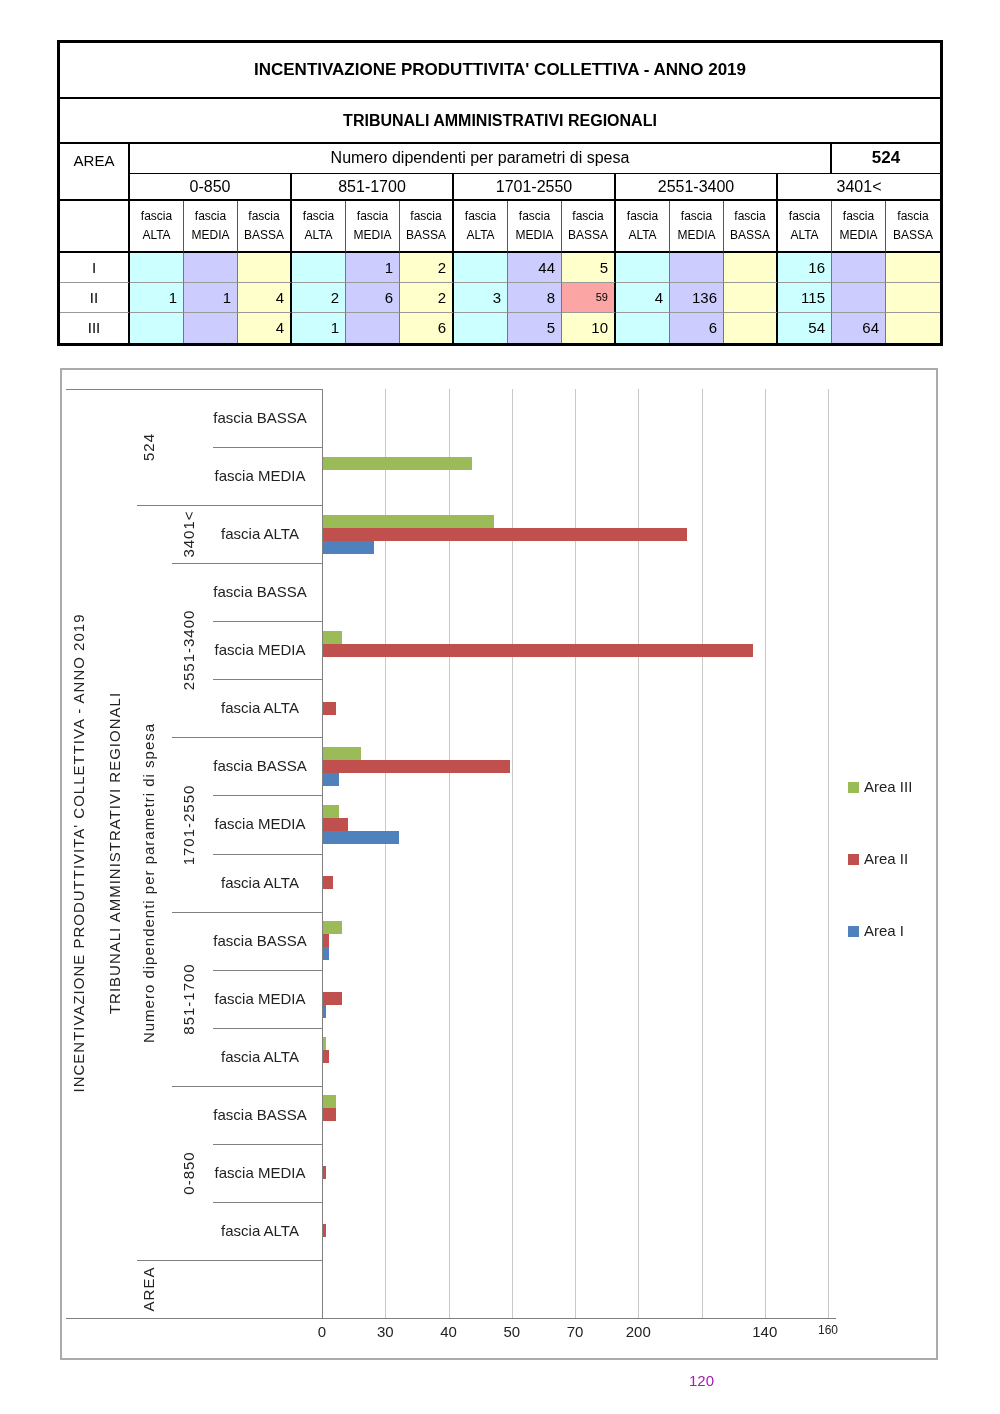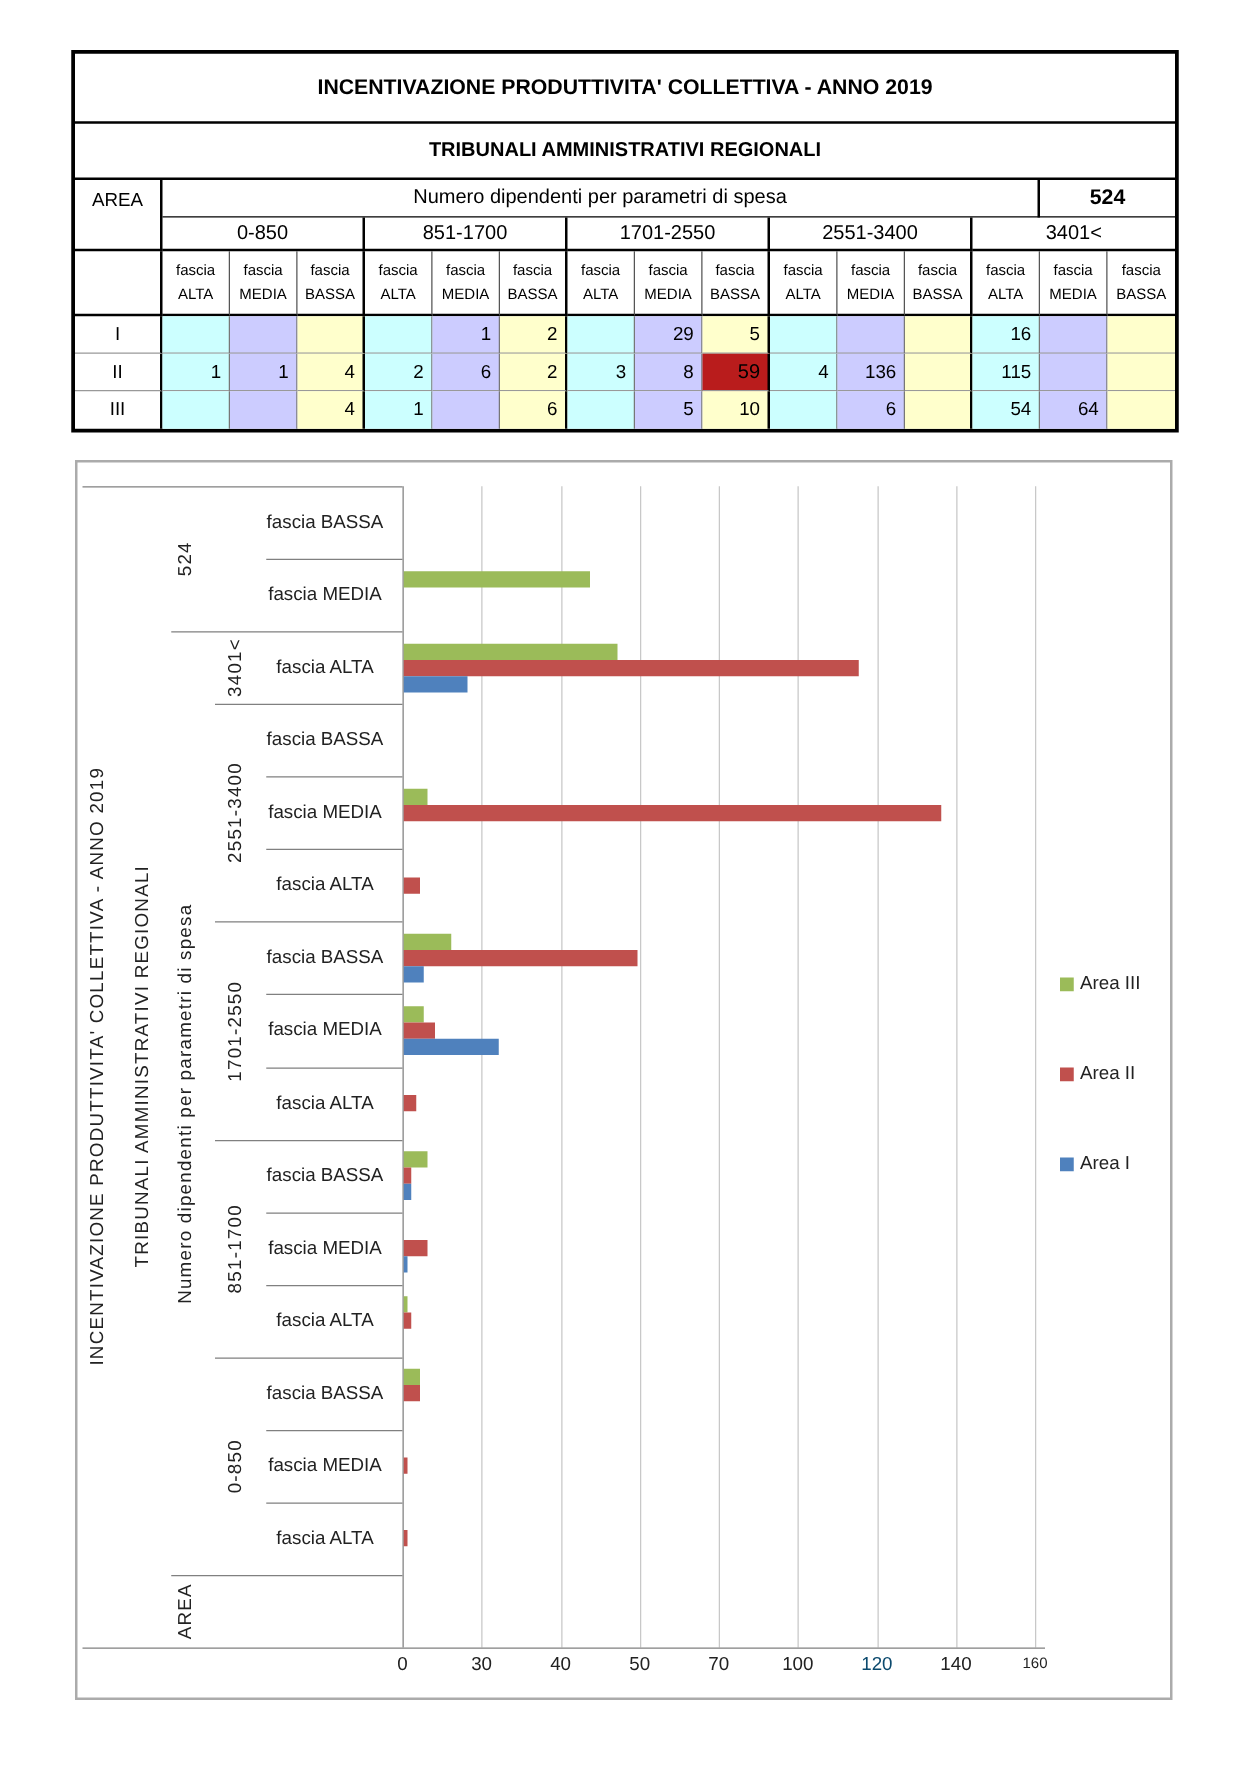--- a/index.html
+++ b/index.html
@@ -90,38 +90,38 @@
       <div style="font-size: 12px;">BASSA</div>
     </div>
     <div class="cell ctr" style="left: 0px; top: 210px; width: 70px; height: 30px; line-height: 29px; font-size: 15px; border-right: 2px solid rgb(0, 0, 0); border-bottom: 1px solid rgb(153, 153, 153);">I</div>
     <div class="cell" style="left: 70px; top: 210px; width: 54px; height: 30px; line-height: 29px; font-size: 15px; text-align: right; padding-right: 6px; background: rgb(204, 255, 255); border-right: 1px solid rgb(119, 119, 119); border-bottom: 1px solid rgb(153, 153, 153);"></div>
     <div class="cell" style="left: 124px; top: 210px; width: 54px; height: 30px; line-height: 29px; font-size: 15px; text-align: right; padding-right: 6px; background: rgb(204, 204, 255); border-right: 1px solid rgb(119, 119, 119); border-bottom: 1px solid rgb(153, 153, 153);"></div>
     <div class="cell" style="left: 178px; top: 210px; width: 54px; height: 30px; line-height: 29px; font-size: 15px; text-align: right; padding-right: 6px; background: rgb(255, 255, 204); border-right: 2px solid rgb(0, 0, 0); border-bottom: 1px solid rgb(153, 153, 153);"></div>
     <div class="cell" style="left: 232px; top: 210px; width: 54px; height: 30px; line-height: 29px; font-size: 15px; text-align: right; padding-right: 6px; background: rgb(204, 255, 255); border-right: 1px solid rgb(119, 119, 119); border-bottom: 1px solid rgb(153, 153, 153);"></div>
     <div class="cell" style="left: 286px; top: 210px; width: 54px; height: 30px; line-height: 29px; font-size: 15px; text-align: right; padding-right: 6px; background: rgb(204, 204, 255); border-right: 1px solid rgb(119, 119, 119); border-bottom: 1px solid rgb(153, 153, 153);">1</div>
     <div class="cell" style="left: 340px; top: 210px; width: 54px; height: 30px; line-height: 29px; font-size: 15px; text-align: right; padding-right: 6px; background: rgb(255, 255, 204); border-right: 2px solid rgb(0, 0, 0); border-bottom: 1px solid rgb(153, 153, 153);">2</div>
     <div class="cell" style="left: 394px; top: 210px; width: 54px; height: 30px; line-height: 29px; font-size: 15px; text-align: right; padding-right: 6px; background: rgb(204, 255, 255); border-right: 1px solid rgb(119, 119, 119); border-bottom: 1px solid rgb(153, 153, 153);"></div>
-    <div class="cell" style="left: 448px; top: 210px; width: 54px; height: 30px; line-height: 29px; font-size: 15px; text-align: right; padding-right: 6px; background: rgb(204, 204, 255); border-right: 1px solid rgb(119, 119, 119); border-bottom: 1px solid rgb(153, 153, 153);">29</div>
+    <div class="cell" style="left: 448px; top: 210px; width: 54px; height: 30px; line-height: 29px; font-size: 15px; text-align: right; padding-right: 6px; background: rgb(204, 204, 255); border-right: 1px solid rgb(119, 119, 119); border-bottom: 1px solid rgb(153, 153, 153);">44</div>
     <div class="cell" style="left: 502px; top: 210px; width: 54px; height: 30px; line-height: 29px; font-size: 15px; text-align: right; padding-right: 6px; background: rgb(255, 255, 204); border-right: 2px solid rgb(0, 0, 0); border-bottom: 1px solid rgb(153, 153, 153);">5</div>
     <div class="cell" style="left: 556px; top: 210px; width: 54px; height: 30px; line-height: 29px; font-size: 15px; text-align: right; padding-right: 6px; background: rgb(204, 255, 255); border-right: 1px solid rgb(119, 119, 119); border-bottom: 1px solid rgb(153, 153, 153);"></div>
     <div class="cell" style="left: 610px; top: 210px; width: 54px; height: 30px; line-height: 29px; font-size: 15px; text-align: right; padding-right: 6px; background: rgb(204, 204, 255); border-right: 1px solid rgb(119, 119, 119); border-bottom: 1px solid rgb(153, 153, 153);"></div>
     <div class="cell" style="left: 664px; top: 210px; width: 54px; height: 30px; line-height: 29px; font-size: 15px; text-align: right; padding-right: 6px; background: rgb(255, 255, 204); border-right: 2px solid rgb(0, 0, 0); border-bottom: 1px solid rgb(153, 153, 153);"></div>
     <div class="cell" style="left: 718px; top: 210px; width: 54px; height: 30px; line-height: 29px; font-size: 15px; text-align: right; padding-right: 6px; background: rgb(204, 255, 255); border-right: 1px solid rgb(119, 119, 119); border-bottom: 1px solid rgb(153, 153, 153);">16</div>
     <div class="cell" style="left: 772px; top: 210px; width: 54px; height: 30px; line-height: 29px; font-size: 15px; text-align: right; padding-right: 6px; background: rgb(204, 204, 255); border-right: 1px solid rgb(119, 119, 119); border-bottom: 1px solid rgb(153, 153, 153);"></div>
     <div class="cell" style="left: 826px; top: 210px; width: 54px; height: 30px; line-height: 29px; font-size: 15px; text-align: right; padding-right: 6px; background: rgb(255, 255, 204); border-bottom: 1px solid rgb(153, 153, 153);"></div>
     <div class="cell ctr" style="left: 0px; top: 240px; width: 70px; height: 30px; line-height: 29px; font-size: 15px; border-right: 2px solid rgb(0, 0, 0); border-bottom: 1px solid rgb(153, 153, 153);">II</div>
     <div class="cell" style="left: 70px; top: 240px; width: 54px; height: 30px; line-height: 29px; font-size: 15px; text-align: right; padding-right: 6px; background: rgb(204, 255, 255); border-right: 1px solid rgb(119, 119, 119); border-bottom: 1px solid rgb(153, 153, 153);">1</div>
     <div class="cell" style="left: 124px; top: 240px; width: 54px; height: 30px; line-height: 29px; font-size: 15px; text-align: right; padding-right: 6px; background: rgb(204, 204, 255); border-right: 1px solid rgb(119, 119, 119); border-bottom: 1px solid rgb(153, 153, 153);">1</div>
     <div class="cell" style="left: 178px; top: 240px; width: 54px; height: 30px; line-height: 29px; font-size: 15px; text-align: right; padding-right: 6px; background: rgb(255, 255, 204); border-right: 2px solid rgb(0, 0, 0); border-bottom: 1px solid rgb(153, 153, 153);">4</div>
     <div class="cell" style="left: 232px; top: 240px; width: 54px; height: 30px; line-height: 29px; font-size: 15px; text-align: right; padding-right: 6px; background: rgb(204, 255, 255); border-right: 1px solid rgb(119, 119, 119); border-bottom: 1px solid rgb(153, 153, 153);">2</div>
     <div class="cell" style="left: 286px; top: 240px; width: 54px; height: 30px; line-height: 29px; font-size: 15px; text-align: right; padding-right: 6px; background: rgb(204, 204, 255); border-right: 1px solid rgb(119, 119, 119); border-bottom: 1px solid rgb(153, 153, 153);">6</div>
     <div class="cell" style="left: 340px; top: 240px; width: 54px; height: 30px; line-height: 29px; font-size: 15px; text-align: right; padding-right: 6px; background: rgb(255, 255, 204); border-right: 2px solid rgb(0, 0, 0); border-bottom: 1px solid rgb(153, 153, 153);">2</div>
     <div class="cell" style="left: 394px; top: 240px; width: 54px; height: 30px; line-height: 29px; font-size: 15px; text-align: right; padding-right: 6px; background: rgb(204, 255, 255); border-right: 1px solid rgb(119, 119, 119); border-bottom: 1px solid rgb(153, 153, 153);">3</div>
     <div class="cell" style="left: 448px; top: 240px; width: 54px; height: 30px; line-height: 29px; font-size: 15px; text-align: right; padding-right: 6px; background: rgb(204, 204, 255); border-right: 1px solid rgb(119, 119, 119); border-bottom: 1px solid rgb(153, 153, 153);">8</div>
-    <div class="cell" style="left: 502px; top: 240px; width: 54px; height: 30px; line-height: 29px; font-size: 16px; text-align: right; padding-right: 6px; background: #b91c1c; border-right: 2px solid rgb(0, 0, 0); border-bottom: 1px solid rgb(153, 153, 153);">59</div>
+    <div class="cell" style="left: 502px; top: 240px; width: 54px; height: 30px; line-height: 29px; font-size: 11px; text-align: right; padding-right: 6px; background: #fca5a5; border-right: 2px solid rgb(0, 0, 0); border-bottom: 1px solid rgb(153, 153, 153);">59</div>
     <div class="cell" style="left: 556px; top: 240px; width: 54px; height: 30px; line-height: 29px; font-size: 15px; text-align: right; padding-right: 6px; background: rgb(204, 255, 255); border-right: 1px solid rgb(119, 119, 119); border-bottom: 1px solid rgb(153, 153, 153);">4</div>
     <div class="cell" style="left: 610px; top: 240px; width: 54px; height: 30px; line-height: 29px; font-size: 15px; text-align: right; padding-right: 6px; background: rgb(204, 204, 255); border-right: 1px solid rgb(119, 119, 119); border-bottom: 1px solid rgb(153, 153, 153);">136</div>
     <div class="cell" style="left: 664px; top: 240px; width: 54px; height: 30px; line-height: 29px; font-size: 15px; text-align: right; padding-right: 6px; background: rgb(255, 255, 204); border-right: 2px solid rgb(0, 0, 0); border-bottom: 1px solid rgb(153, 153, 153);"></div>
     <div class="cell" style="left: 718px; top: 240px; width: 54px; height: 30px; line-height: 29px; font-size: 15px; text-align: right; padding-right: 6px; background: rgb(204, 255, 255); border-right: 1px solid rgb(119, 119, 119); border-bottom: 1px solid rgb(153, 153, 153);">115</div>
     <div class="cell" style="left: 772px; top: 240px; width: 54px; height: 30px; line-height: 29px; font-size: 15px; text-align: right; padding-right: 6px; background: rgb(204, 204, 255); border-right: 1px solid rgb(119, 119, 119); border-bottom: 1px solid rgb(153, 153, 153);"></div>
     <div class="cell" style="left: 826px; top: 240px; width: 54px; height: 30px; line-height: 29px; font-size: 15px; text-align: right; padding-right: 6px; background: rgb(255, 255, 204); border-bottom: 1px solid rgb(153, 153, 153);"></div>
     <div class="cell ctr" style="left: 0px; top: 270px; width: 70px; height: 30px; line-height: 29px; font-size: 15px; border-right: 2px solid rgb(0, 0, 0);">III</div>
     <div class="cell" style="left: 70px; top: 270px; width: 54px; height: 30px; line-height: 29px; font-size: 15px; text-align: right; padding-right: 6px; background: rgb(204, 255, 255); border-right: 1px solid rgb(119, 119, 119);"></div>
     <div class="cell" style="left: 124px; top: 270px; width: 54px; height: 30px; line-height: 29px; font-size: 15px; text-align: right; padding-right: 6px; background: rgb(204, 204, 255); border-right: 1px solid rgb(119, 119, 119);"></div>
     <div class="cell" style="left: 178px; top: 270px; width: 54px; height: 30px; line-height: 29px; font-size: 15px; text-align: right; padding-right: 6px; background: rgb(255, 255, 204); border-right: 2px solid rgb(0, 0, 0);">4</div>
@@ -213,22 +213,22 @@
     <div class="rot" style="left: 86px; top: 77.1px; font-size: 15px; letter-spacing: 1px; color: rgb(34, 34, 34);">524</div>
     <div class="rot" style="left: 86px; top: 512.5px; font-size: 15px; letter-spacing: 1px; color: rgb(34, 34, 34);">Numero dipendenti per parametri di spesa</div>
     <div class="rot" style="left: 86px; top: 919px; font-size: 15px; letter-spacing: 1px; color: rgb(34, 34, 34);">AREA</div>
     <div class="rot" style="left: 52px; top: 483px; font-size: 15px; letter-spacing: 1px; color: rgb(34, 34, 34);">TRIBUNALI AMMINISTRATIVI REGIONALI</div>
     <div class="rot" style="left: 16px; top: 483px; font-size: 15px; letter-spacing: 1px; color: rgb(34, 34, 34);">INCENTIVAZIONE PRODUTTIVITA' COLLETTIVA - ANNO 2019</div>
     <div class="cell ctr" style="left: 235px; top: 953px; width: 50px; height: 20px; font-size: 15px; color: rgb(34, 34, 34);">0</div>
     <div class="cell ctr" style="left: 298.25px; top: 953px; width: 50px; height: 20px; font-size: 15px; color: rgb(34, 34, 34);">30</div>
     <div class="cell ctr" style="left: 361.5px; top: 953px; width: 50px; height: 20px; font-size: 15px; color: rgb(34, 34, 34);">40</div>
     <div class="cell ctr" style="left: 424.75px; top: 953px; width: 50px; height: 20px; font-size: 15px; color: rgb(34, 34, 34);">50</div>
     <div class="cell ctr" style="left: 488px; top: 953px; width: 50px; height: 20px; font-size: 15px; color: rgb(34, 34, 34);">70</div>
-    <div class="cell ctr" style="left: 551.25px; top: 953px; width: 50px; height: 20px; font-size: 15px; color: rgb(34, 34, 34);">100</div>
-    <div class="cell ctr" style="left: 614.5px; top: 953px; width: 50px; height: 20px; font-size: 15px; color: #0c4a6e;">120</div>
+    <div class="cell ctr" style="left: 551.25px; top: 953px; width: 50px; height: 20px; font-size: 15px; color: rgb(34, 34, 34);">200</div>
+    <div class="cell ctr" style="left: 614.5px; top: 1002px; width: 50px; height: 20px; font-size: 15px; color: #a21caf;">120</div>
     <div class="cell ctr" style="left: 677.75px; top: 953px; width: 50px; height: 20px; font-size: 15px; color: rgb(34, 34, 34);">140</div>
     <div class="cell ctr" style="left: 741px; top: 953px; width: 50px; height: 20px; font-size: 12px; color: rgb(34, 34, 34);">160</div>
     <div class="abs" style="left: 786px; top: 407px; width: 86px; height: 20px;">
       <div class="abs" style="left: 0px; top: 4.5px; width: 11px; height: 11px; background: rgb(155, 187, 89);"></div>
       <div class="abs" style="left: 16px; top: 0px; height: 20px; line-height: 20px; font-size: 15px; color: rgb(34, 34, 34); white-space: nowrap;">Area III</div>
     </div>
     <div class="abs" style="left: 786px; top: 479px; width: 86px; height: 20px;">
       <div class="abs" style="left: 0px; top: 4.5px; width: 11px; height: 11px; background: rgb(192, 80, 77);"></div>
       <div class="abs" style="left: 16px; top: 0px; height: 20px; line-height: 20px; font-size: 15px; color: rgb(34, 34, 34); white-space: nowrap;">Area II</div>
     </div>

